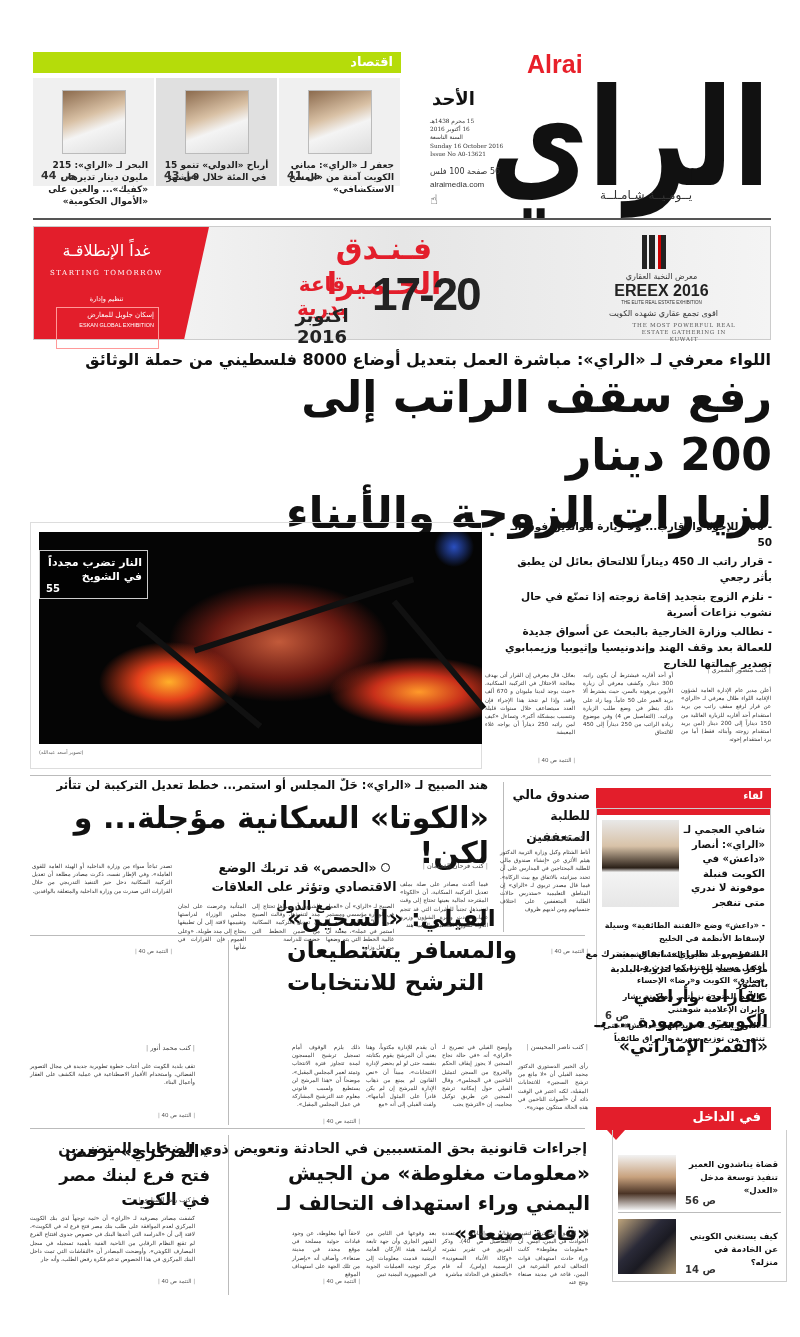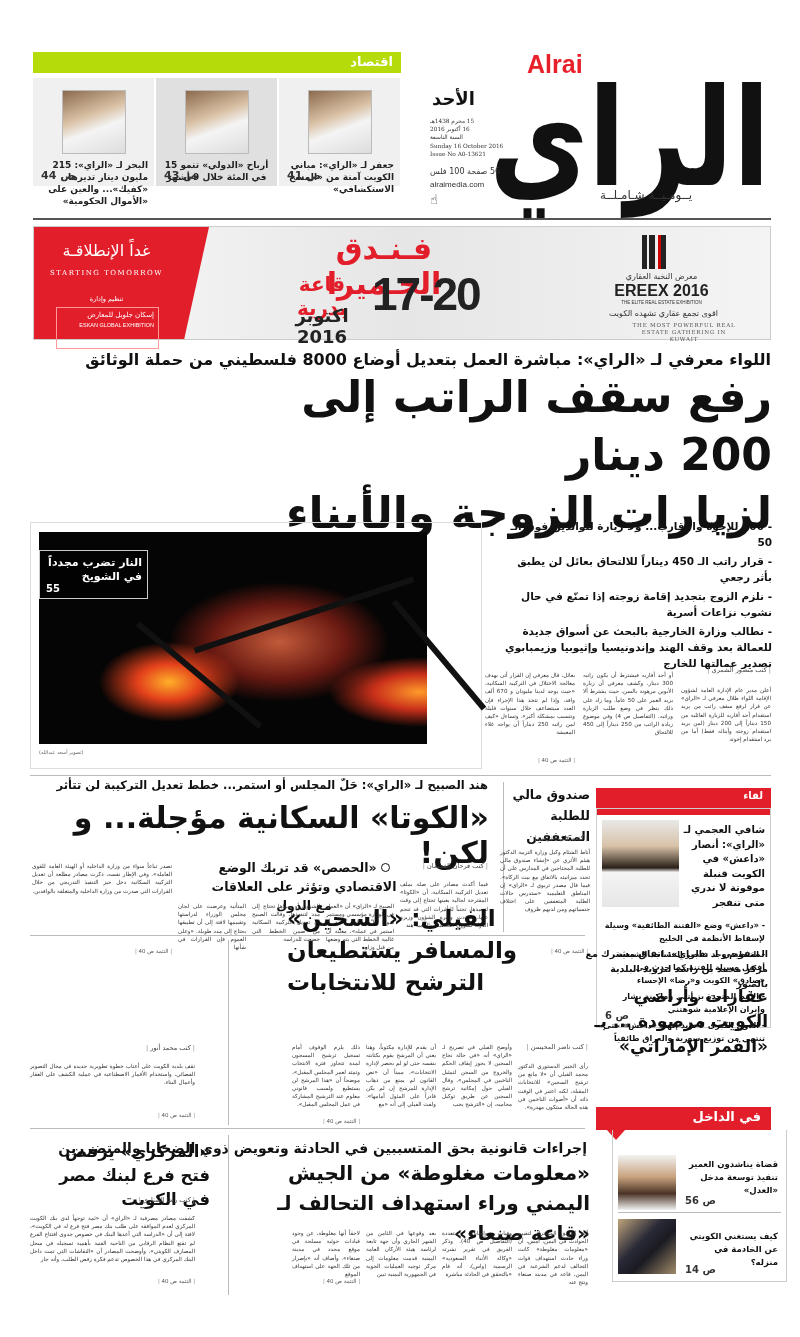--- a/index.html
+++ b/index.html
@@ -55,21 +55,21 @@
   .ad-gather-ar{position:absolute;left:575px;top:82px;width:150px;text-align:left;font-size:8px;color:#333}
   .ad-gather-en{position:absolute;left:595px;top:95px;width:110px;text-align:center;font-size:5.5px;line-height:7px;color:#555;letter-spacing:.8px;direction:ltr;font-family:"DejaVu Serif",serif}
 
   
   .lead-kicker{right:29px;top:350px;font-size:16px;font-weight:bold}
   .lead-head{right:28px;top:368px;width:560px;font-size:44px;font-weight:bold;line-height:58px;text-align:right;letter-spacing:-1px}
   .bullets{right:28px;top:518px;width:275px;font-size:10.5px;font-weight:bold;line-height:16px}
   .bullets li{list-style:none;margin-bottom:3px}
   .bullets li::before{content:"- "}
   .photo-frame{left:30px;top:522px;width:452px;height:247px;border:1px solid #ddd}
-  .photo{position:absolute;left:8px;top:9px;width:388px;height:212px;background:
+  .photo{position:absolute;left:8px;top:9px;width:443px;height:212px;background:
      radial-gradient(ellipse 70px 40px at 130px 150px,#ffb02a 0%,#e3401b 45%,rgba(120,20,10,0) 100%),
      radial-gradient(ellipse 90px 35px at 380px 160px,#ff9a2a 0%,#c9301a 50%,rgba(90,10,10,0) 100%),
      radial-gradient(ellipse 110px 60px at 240px 110px,#c25a3a 0%,#6a1a12 60%,rgba(0,0,0,0) 100%),
      radial-gradient(circle 20px at 415px 15px,#2a4fc0 0%,rgba(0,0,0,0) 100%),
      #050505}
   .photo-beam{position:absolute;height:6px;background:#111}
   .photo-tag{position:absolute;left:0;top:18px;width:109px;height:49px;border:1px solid #ccc;background:rgba(0,0,0,.6)}
   .photo-tag-t{position:absolute;right:5px;top:5px;color:#fff;font-size:11px;font-weight:bold;line-height:14px}
   .photo-tag-n{position:absolute;left:6px;bottom:4px;color:#fff;font-size:10px;font-weight:bold;direction:ltr}
   .photo-credit{position:absolute;left:8px;top:226px;font-size:5px;color:#666}

